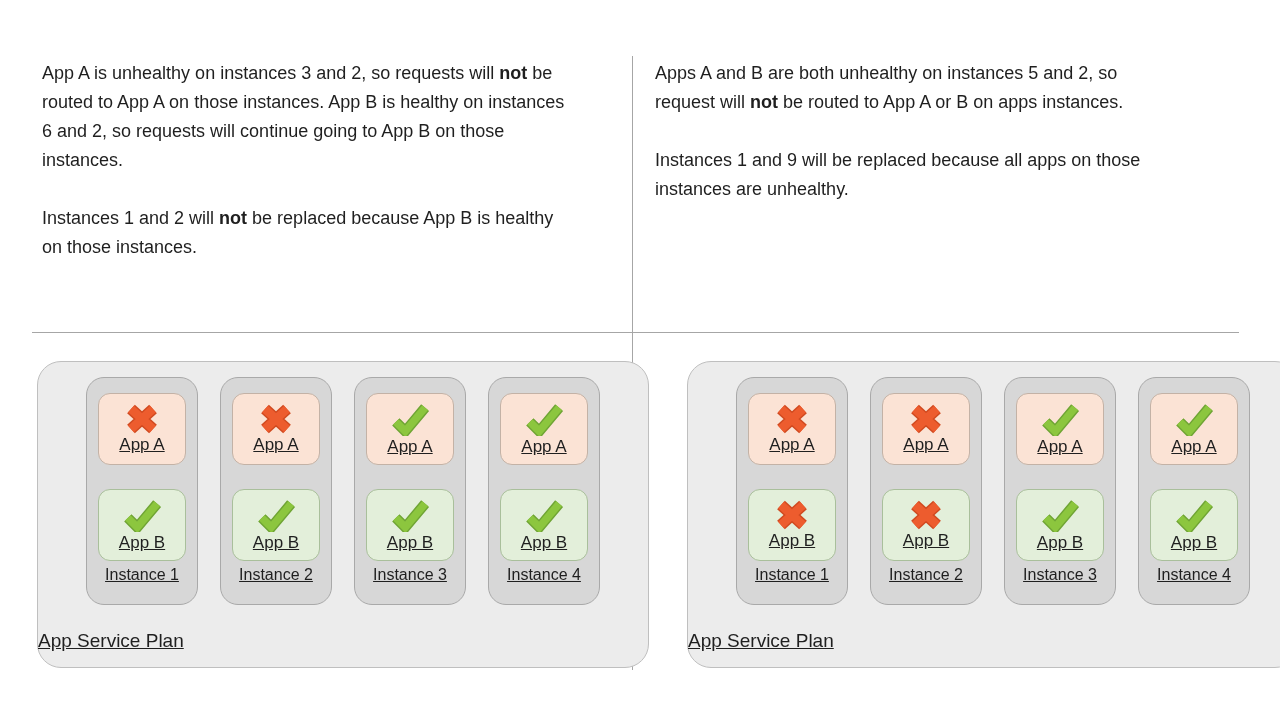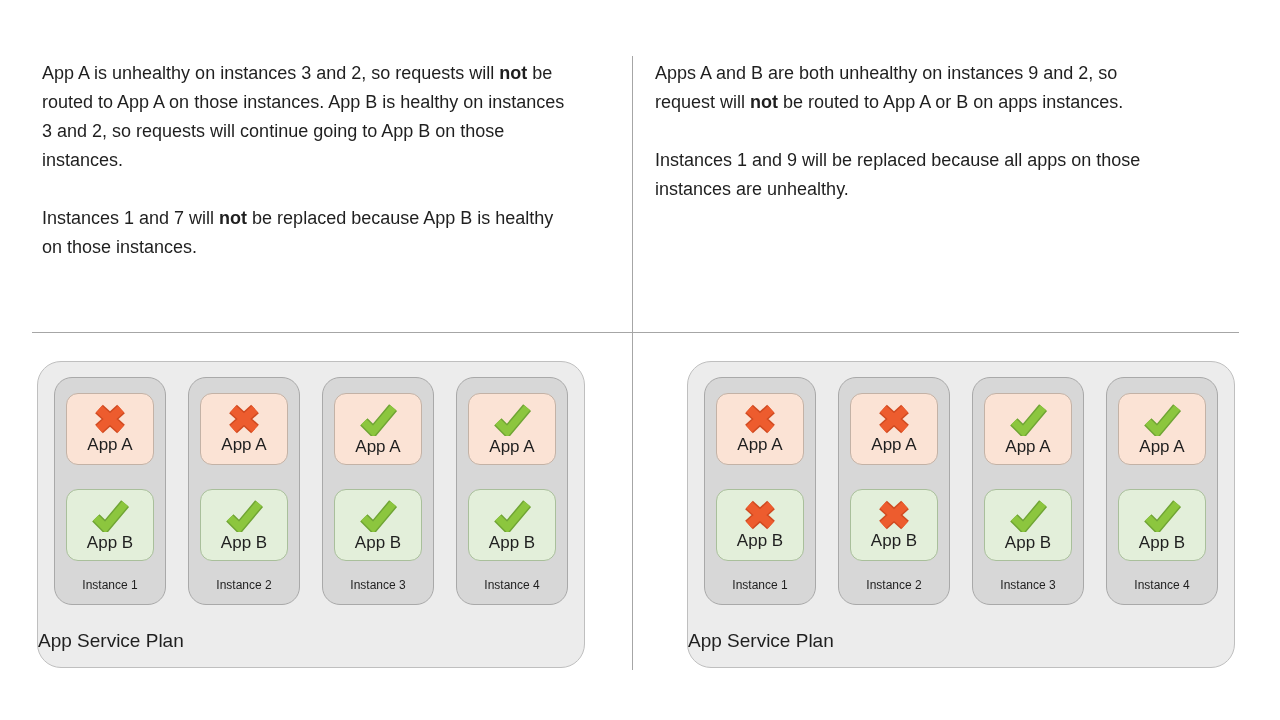--- a/index.html
+++ b/index.html
@@ -33,46 +33,46 @@
   }
   .panel-left .desc  { left: 42px;  top: 59px; width: 524px; }
   .panel-right .desc { left: 655px; top: 59px; width: 496px; }
   .desc p { margin: 0 0 29px 0; }
   .desc p:last-child { margin-bottom: 0; }
   .seg.bold { font-weight: 700; }
 
   
   .plan {
     position: absolute; top: 361px;
-    width: 548px; height: 307px;
+    width: 612px; height: 307px;
     background: var(--plan_bg, #ececec);
     border: 1px solid var(--plan_border, #bfbfbf);
     border-radius: 24px;
     box-sizing: border-box;
-    display: flex; flex-direction: column;
+    display: flex; flex-direction: column; text-decoration: underline;
   }
   .panel-left  .plan { left: 37px; }
   .panel-right .plan { left: 687px; }
 
   .instances {
     display: flex; justify-content: center; gap: 22px;
     margin-top: 15px;
   }
   .instance {
     width: 112px; height: 228px;
     background: var(--instance_bg, #d7d7d7);
     border: 1px solid var(--instance_border, #a9a9a9);
     border-radius: 18px;
     box-sizing: border-box;
     display: flex; flex-direction: column; align-items: center;
     padding-top: 15px;
   }
   .instance-label {
-    margin-top: auto; margin-bottom: 12px;
-    font-size: 12px; color: var(--text, #1f1f1f);
+    margin-top: auto; margin-bottom: 20px;
+    font-size: 16px; color: var(--text, #1f1f1f);
     white-space: nowrap;
   }
   .plan-label {
     margin-top: auto; margin-bottom: 15px;
     font-size: 19px;
     color: var(--text, #1f1f1f);
   }
 
   
   .tile {
@@ -107,22 +107,22 @@
 </head>
 <body>
 
 <div id="canvas">
 
   <div class="divider-v"></div>
   <div class="divider-h"></div>
 
   <section class="panel panel-left">
     <div class="desc">
-      <p><span class="seg normal">App A is unhealthy on instances 3 and 2, so requests will </span><span class="seg bold">not</span><span class="seg normal"> be routed to App A on those instances. App B is healthy on instances 3 and 2, so requests will continue going to App B on those instances.</span></p>
-      <p><span class="seg normal">Instances 1 and 7 will </span><span class="seg bold">not</span><span class="seg normal"> be replaced because App B is healthy on those instances.</span></p>
+      <p><span class="seg normal">App A is unhealthy on instances 3 and 2, so requests will </span><span class="seg bold">not</span><span class="seg normal"> be routed to App A on those instances. App B is healthy on instances 6 and 2, so requests will continue going to App B on those instances.</span></p>
+      <p><span class="seg normal">Instances 1 and 2 will </span><span class="seg bold">not</span><span class="seg normal"> be replaced because App B is healthy on those instances.</span></p>
     </div>
 
     <div class="plan">
       <div class="instances">
 
         <div class="instance">
           <div class="tile tile-a unhealthy">
             <svg class="icon cross-icon" width="34" height="30" viewBox="0 0 34 30">
                 <path class="x-outline" d="M6 5 L28 25 M28 5 L6 25"></path>
                 <path class="x-main" d="M6 5 L28 25 M28 5 L6 25"></path>
@@ -201,21 +201,21 @@
           <span class="instance-label">Instance 4</span>
         </div>
 
       </div>
       <div class="plan-label">App Service Plan</div>
     </div>
   </section>
 
   <section class="panel panel-right">
     <div class="desc">
-      <p><span class="seg normal">Apps A and B are both unhealthy on instances 9 and 2, so request will </span><span class="seg bold">not</span><span class="seg normal"> be routed to App A or B on apps instances.</span></p>
+      <p><span class="seg normal">Apps A and B are both unhealthy on instances 5 and 2, so request will </span><span class="seg bold">not</span><span class="seg normal"> be routed to App A or B on apps instances.</span></p>
       <p><span class="seg normal">Instances 1 and 9 will be replaced because all apps on those instances are unhealthy.</span></p>
     </div>
 
     <div class="plan">
       <div class="instances">
 
         <div class="instance">
           <div class="tile tile-a unhealthy">
             <svg class="icon cross-icon" width="34" height="30" viewBox="0 0 34 30">
                 <path class="x-outline" d="M6 5 L28 25 M28 5 L6 25"></path>

